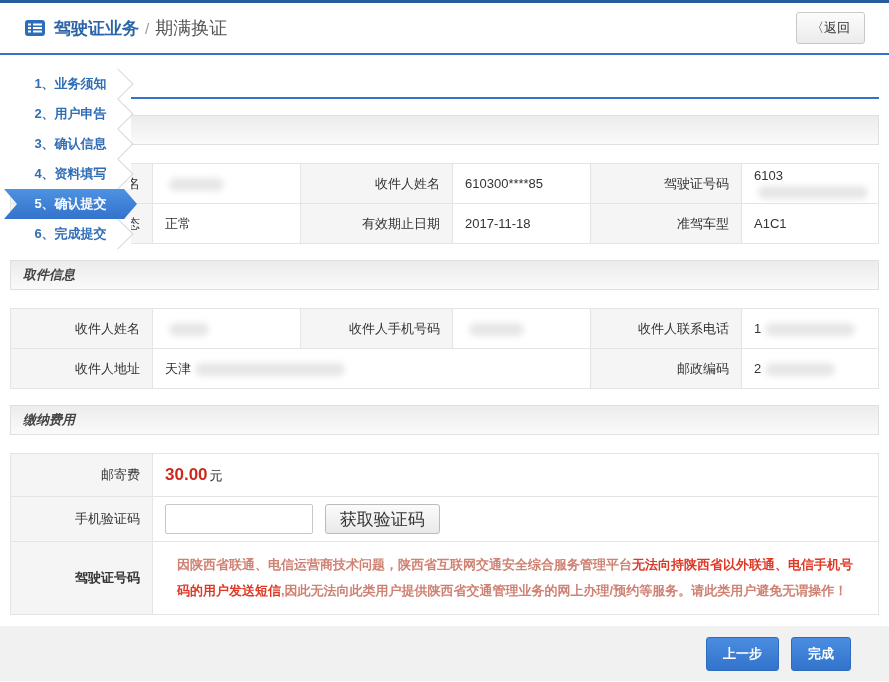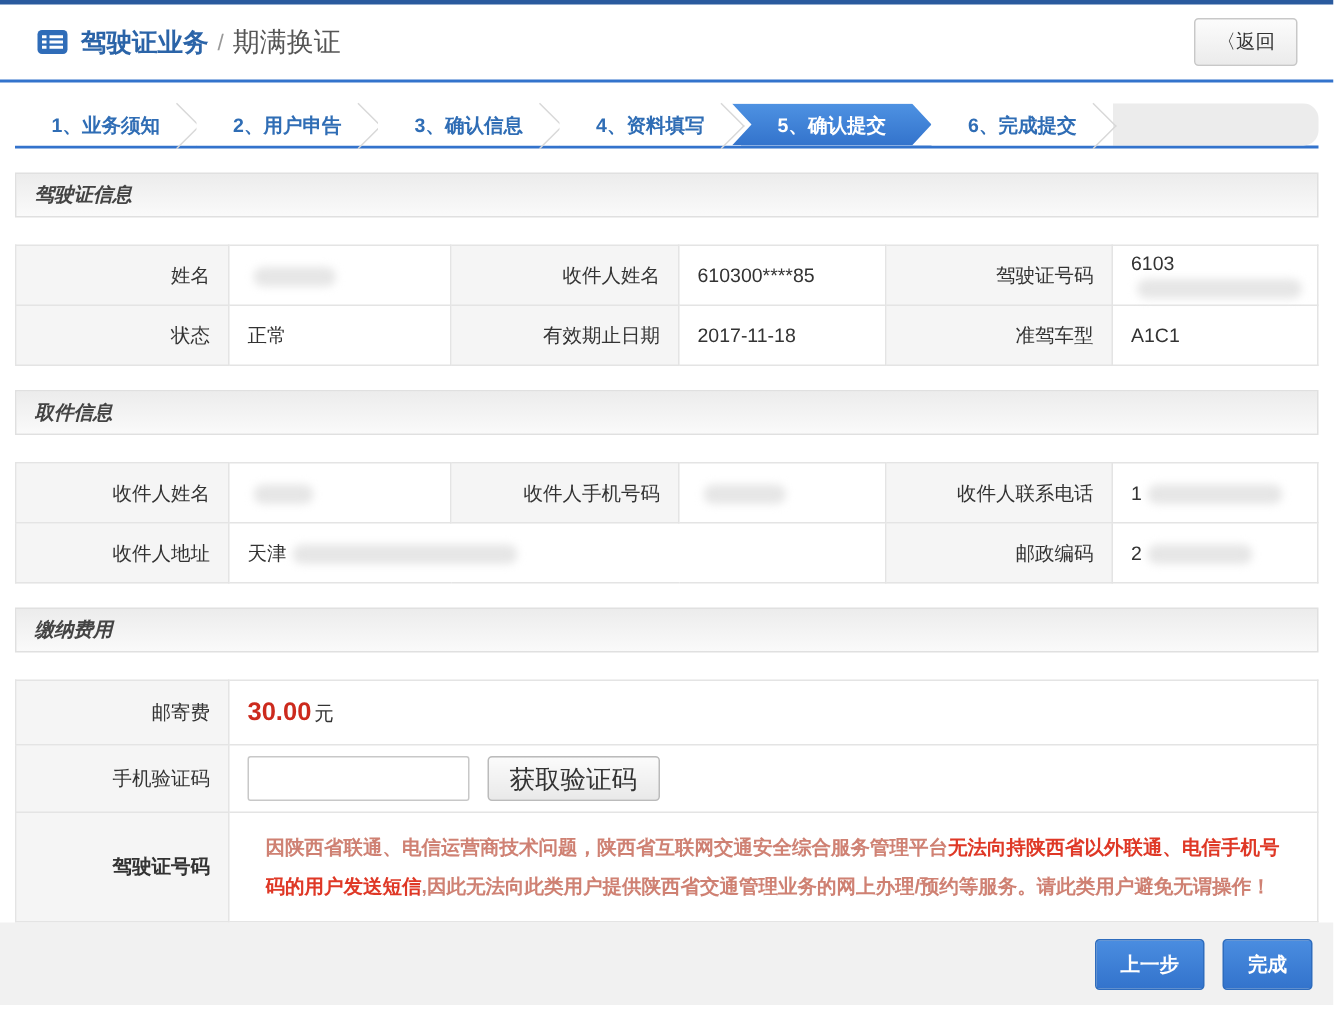--- a/index.html
+++ b/index.html
@@ -14,21 +14,21 @@
   .hicon { display:inline-flex; margin-right:8px; }
   .htitle { color:#2b64a8; font-size:17px; font-weight:bold; }
   .hsep { color:#999; font-size:15px; margin:0 6px; }
   .hsub { color:#555; font-size:18px; }
   .back-btn { margin-left:auto; padding:6px 14px; font-size:13px; color:#333;
     background:linear-gradient(#fcfcfc,#ebebeb); border:1px solid #c8c8c8;
     border-radius:3px; cursor:pointer; }
 
   
   .steps { margin:14px 10px 0; display:flex; height:30px;
-    border-bottom:2px solid #3373cc; background:#fff; }
+    border-bottom:2px solid #3373cc; background:#fff;flex-direction:column; }
   .step { position:relative; width:121px; line-height:30px; text-align:center;
     color:#2f6db5; font-size:13px; font-weight:bold; background:#fff; }
   .step::after { content:""; position:absolute; top:4px; right:2px; width:21px;
     height:21px; border-top:1px solid #d8d8d8; border-right:1px solid #d8d8d8;
     transform:rotate(45deg); }
   .step.active { width:133px; margin-left:-6px; z-index:2; color:#fff;
     background:linear-gradient(#4e92e2,#3373cc);
     clip-path:polygon(0 0,calc(100% - 13px) 0,100% 50%,calc(100% - 13px) 100%,0 100%,13px 50%); }
   .step.active::after { display:none; }
   .step-rest { flex:1; background:#ececec; border-radius:0 10px 10px 0; }
@@ -58,23 +58,23 @@
     border-radius:2px; padding:0 8px; font-size:13px; vertical-align:middle; }
   .code-btn { margin-left:8px; height:30px; padding:0 14px; font-size:17px;
     color:#333; background:linear-gradient(#fbfbfb,#e9e9e9);
     border:1px solid #bbb; border-radius:3px; vertical-align:middle; cursor:pointer; }
 
   .notice { padding:10px 14px 10px 12px; line-height:26px; font-size:13px; }
   .notice .soft { color:#cf8173; }
   .notice .strong { color:#df3826; }
 
   
-  .footer { position:absolute; left:0; bottom:12px; width:100%; height:55px;
+  .footer { position:absolute; left:0; bottom:1px; width:100%; height:55px;
     background:#f1f1f1; display:flex; align-items:center;
-    justify-content:flex-end; padding-right:14px; gap:12px; }
+    justify-content:flex-end; padding-right:38px; gap:12px; }
   .blue-btn { padding:7px 16px; font-size:13px; font-weight:bold; color:#fff;
     background:linear-gradient(#4a8de0,#3373cc); border:1px solid #2e6cbd;
     border-radius:3px; cursor:pointer; }
 </style>
 </head>
 <body>
 
 <div class="page">
 
   <div class="header">

